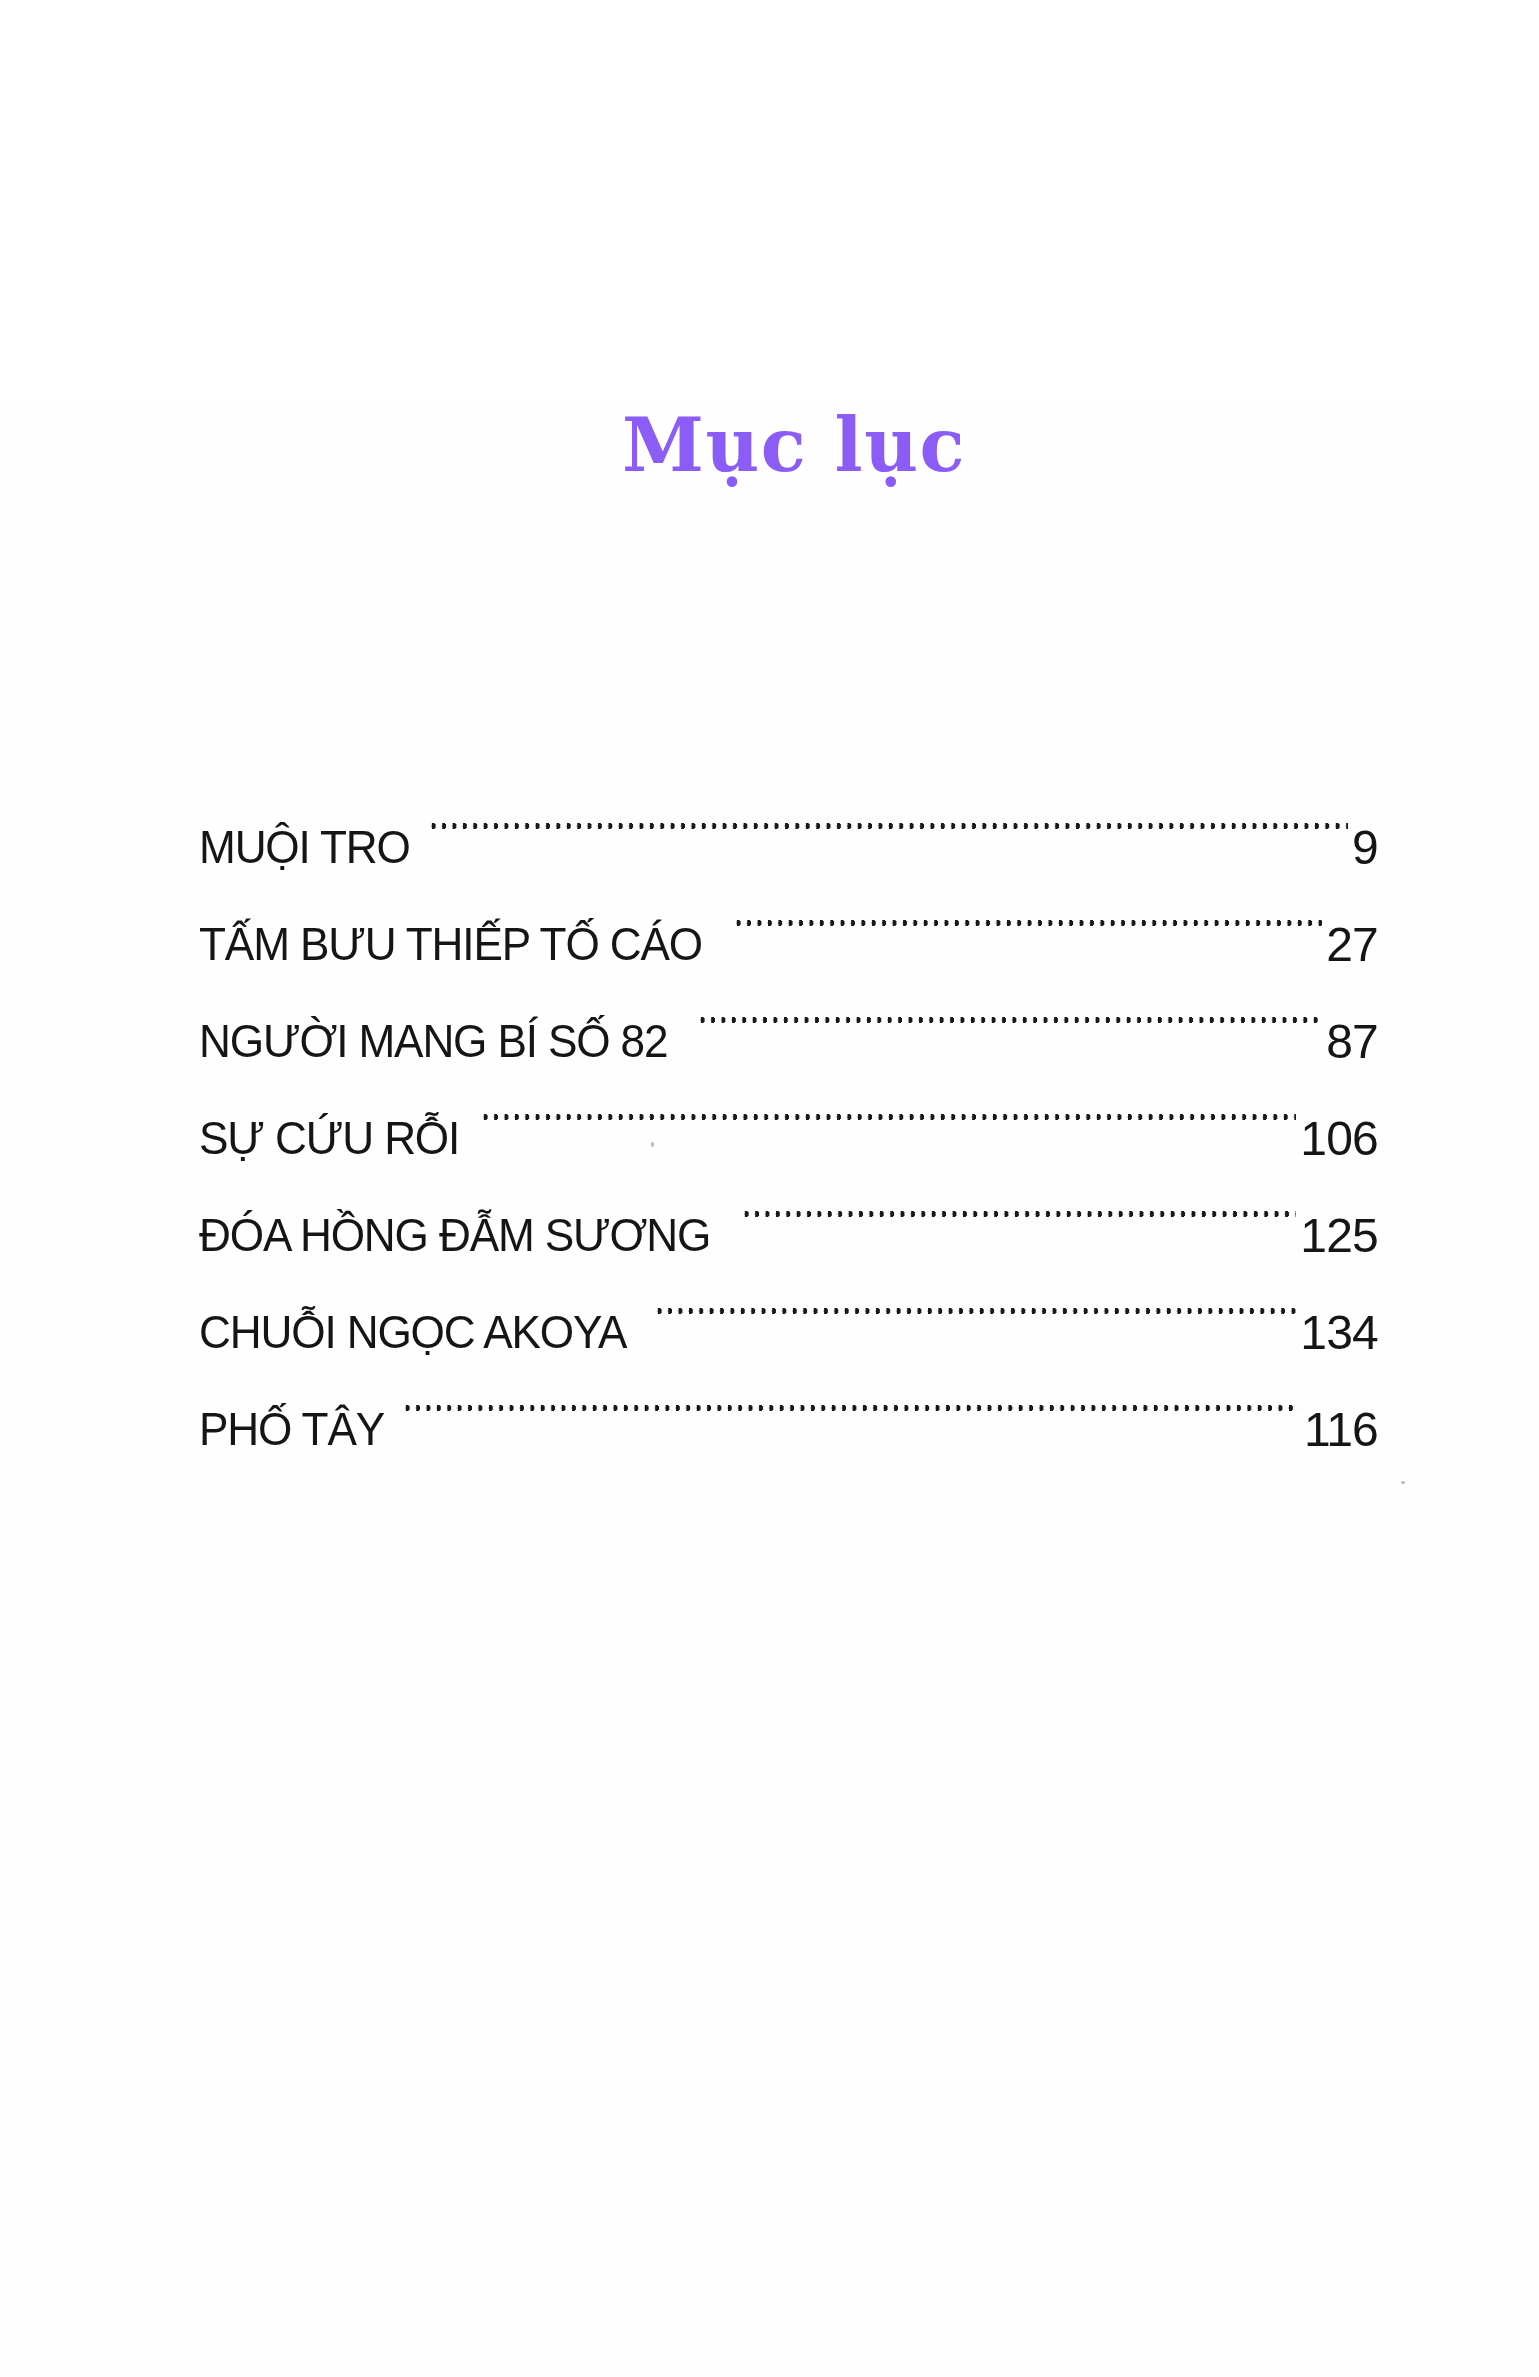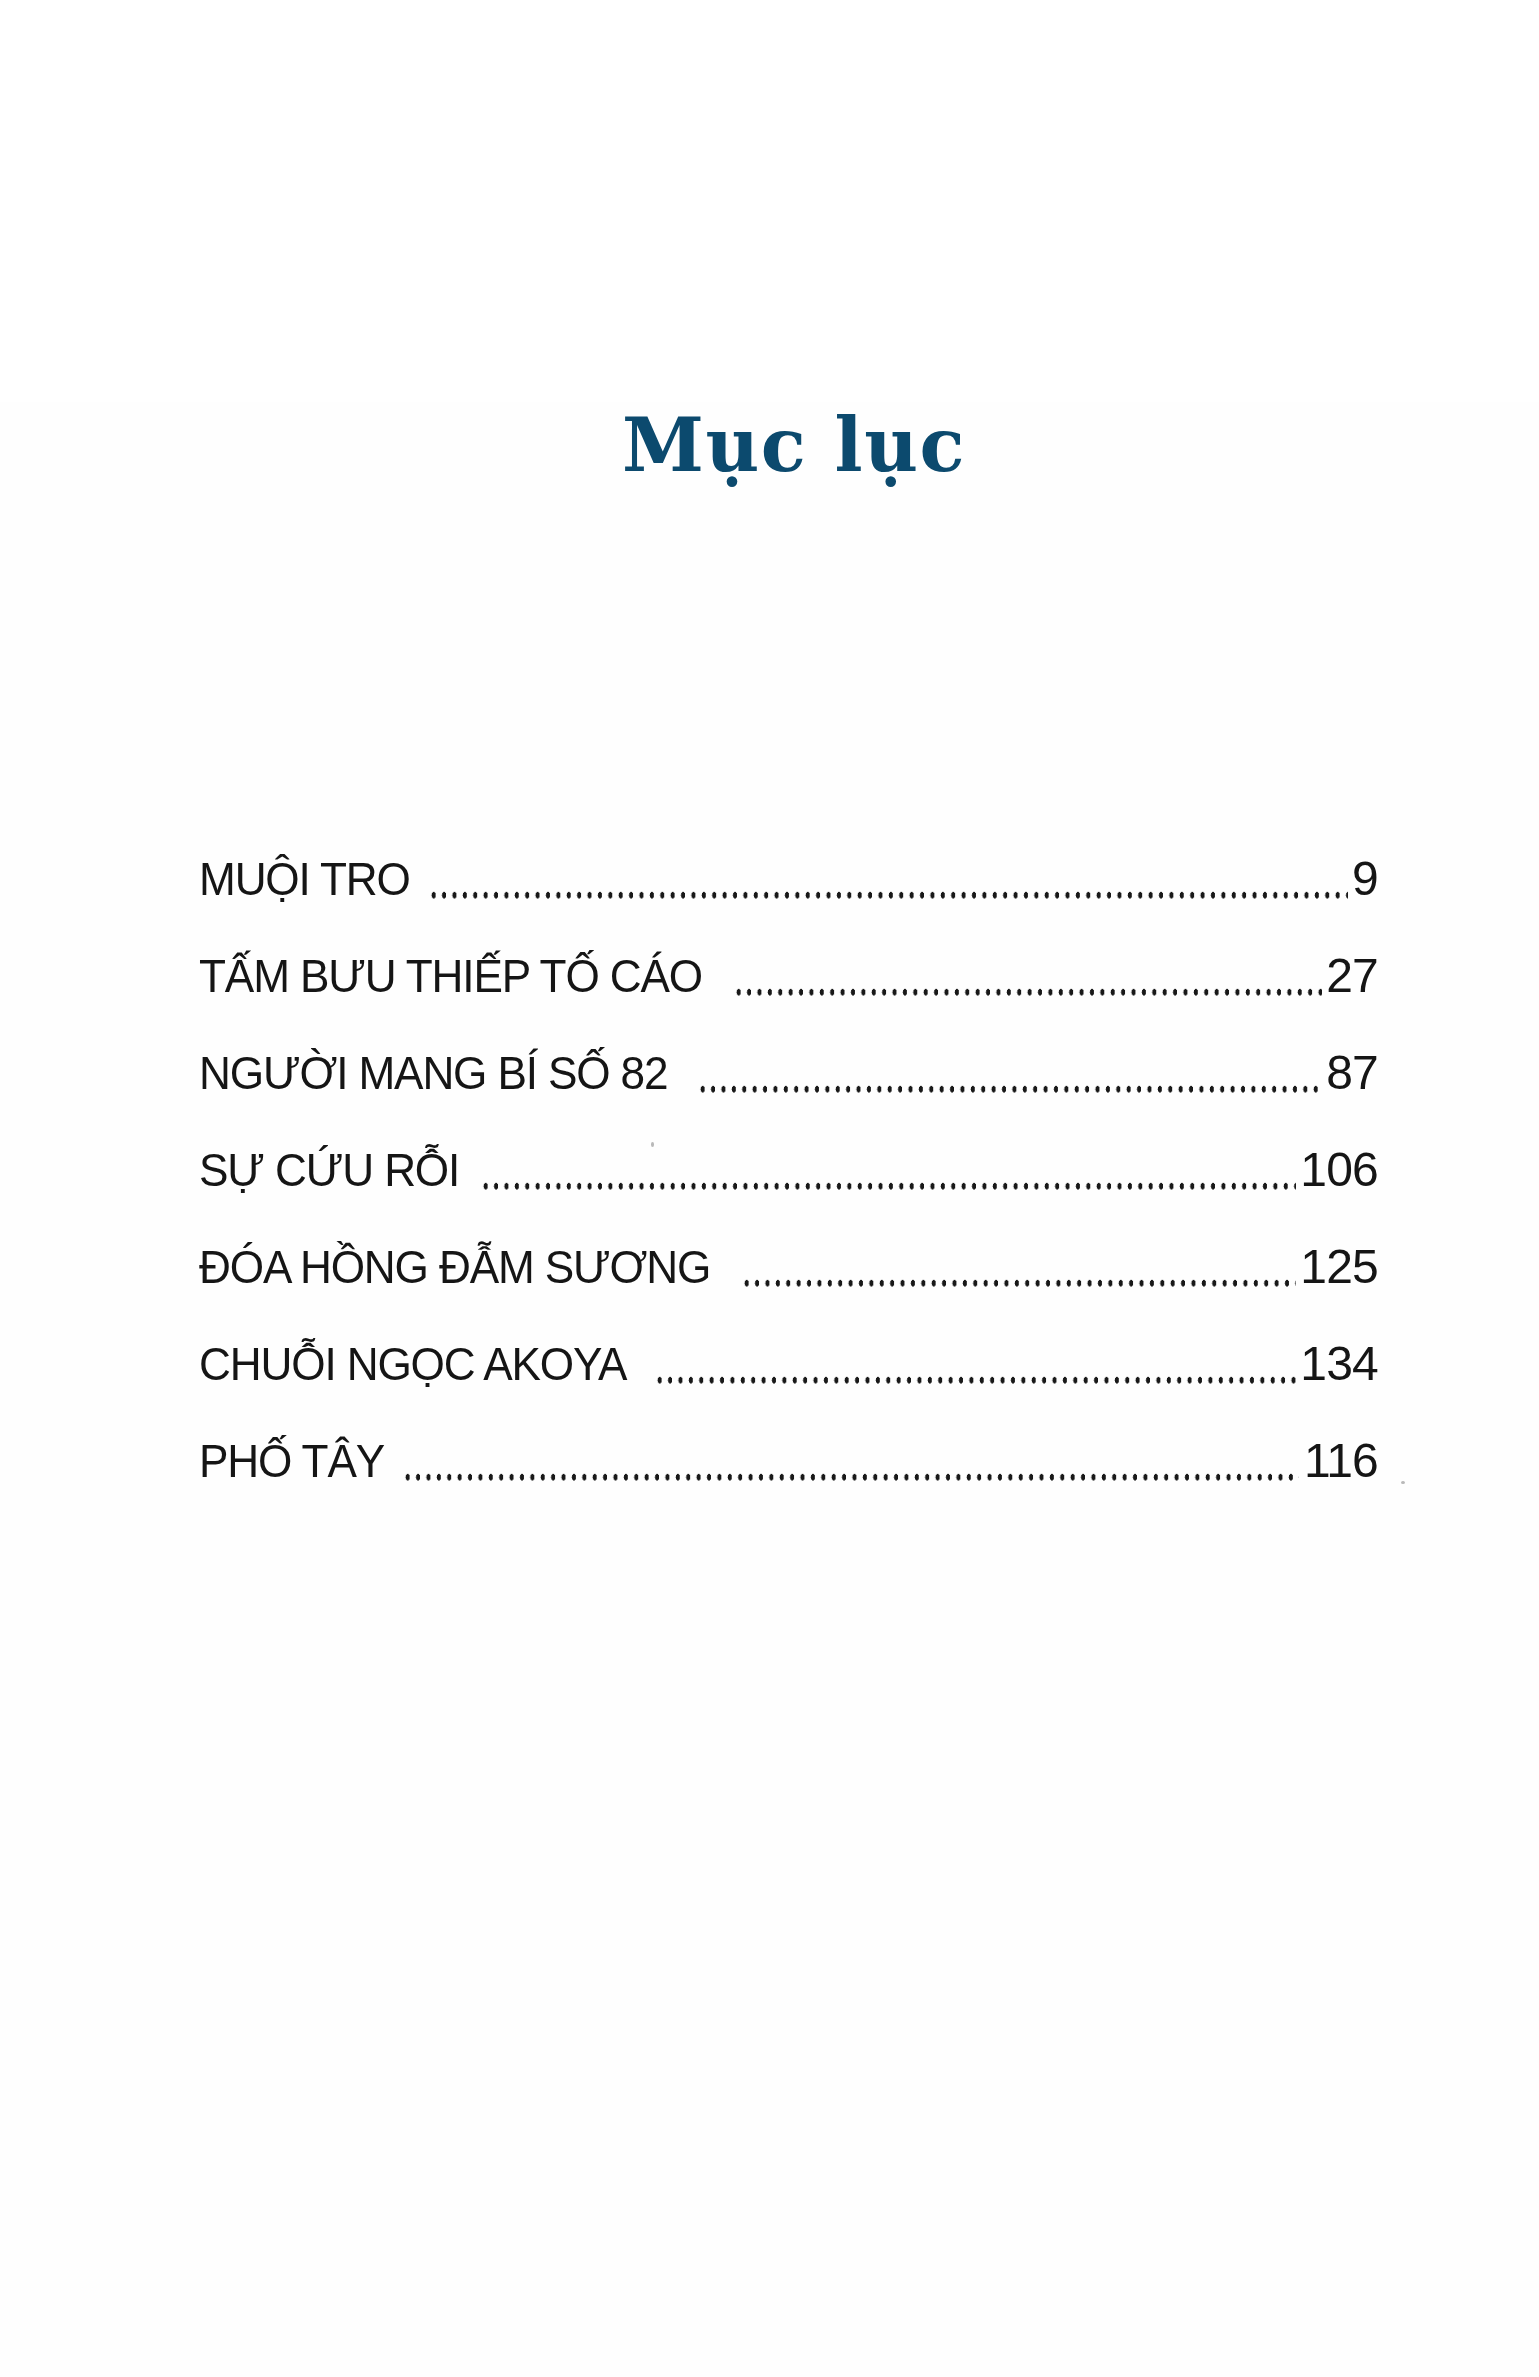--- a/index.html
+++ b/index.html
@@ -21,32 +21,31 @@
   }
 
   
   .page-title {
     margin-top: 402px;
     text-align: center;
     font-family: "DejaVu Serif", serif;
     font-weight: 700;
     font-size: 74px;
     letter-spacing: 1.5px;
-    color: #0c4a6e;
+    color: #8b5cf6;
     padding-left: 48px;
   }
 
   
   .toc-list {
     margin: 332px 162px 0 199px; 
   }
 
   .toc-row {
     display: flex;
-    align-items: flex-end;
     height: 97px;
     padding-bottom: 10.8px;
   }
 
   .toc-title {
     font-family: "Liberation Sans", sans-serif;
     font-size: 46px;
     font-weight: 400;
     letter-spacing: -1.2px;
     white-space: nowrap;

